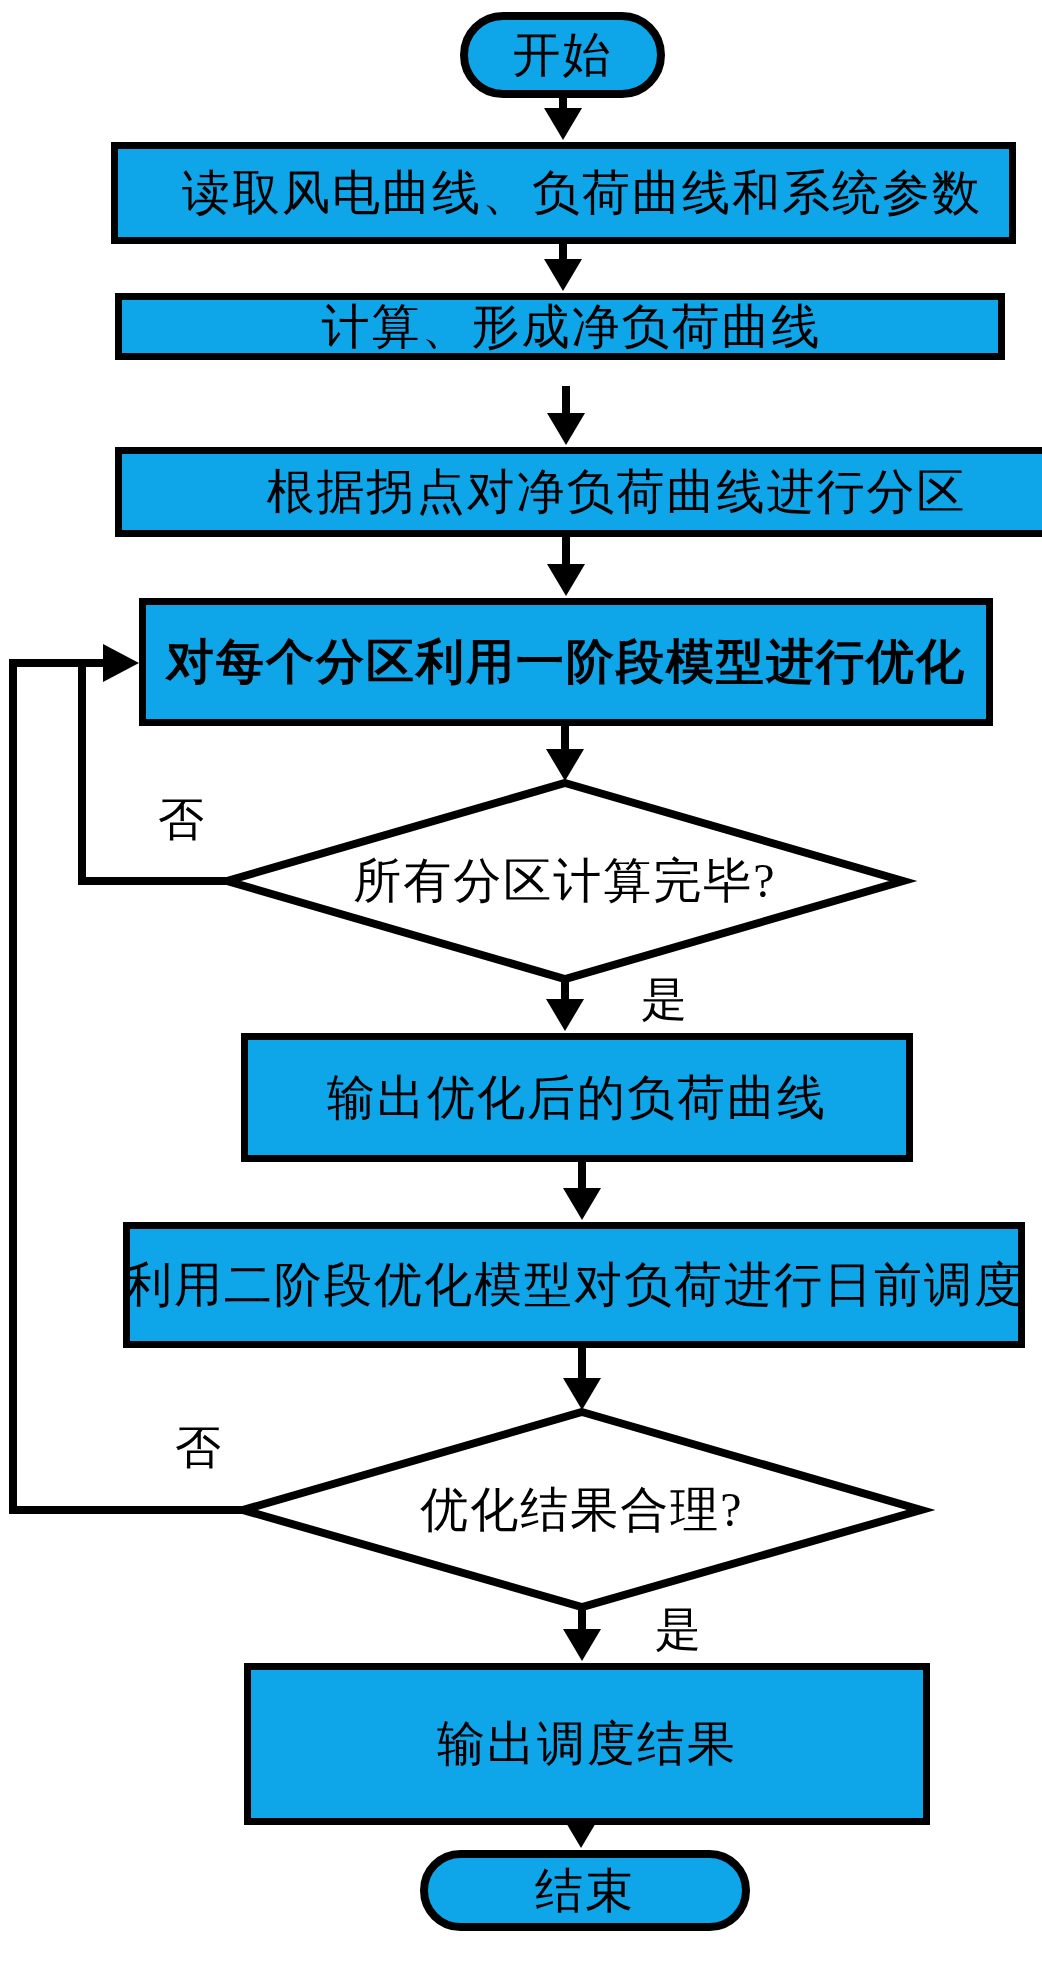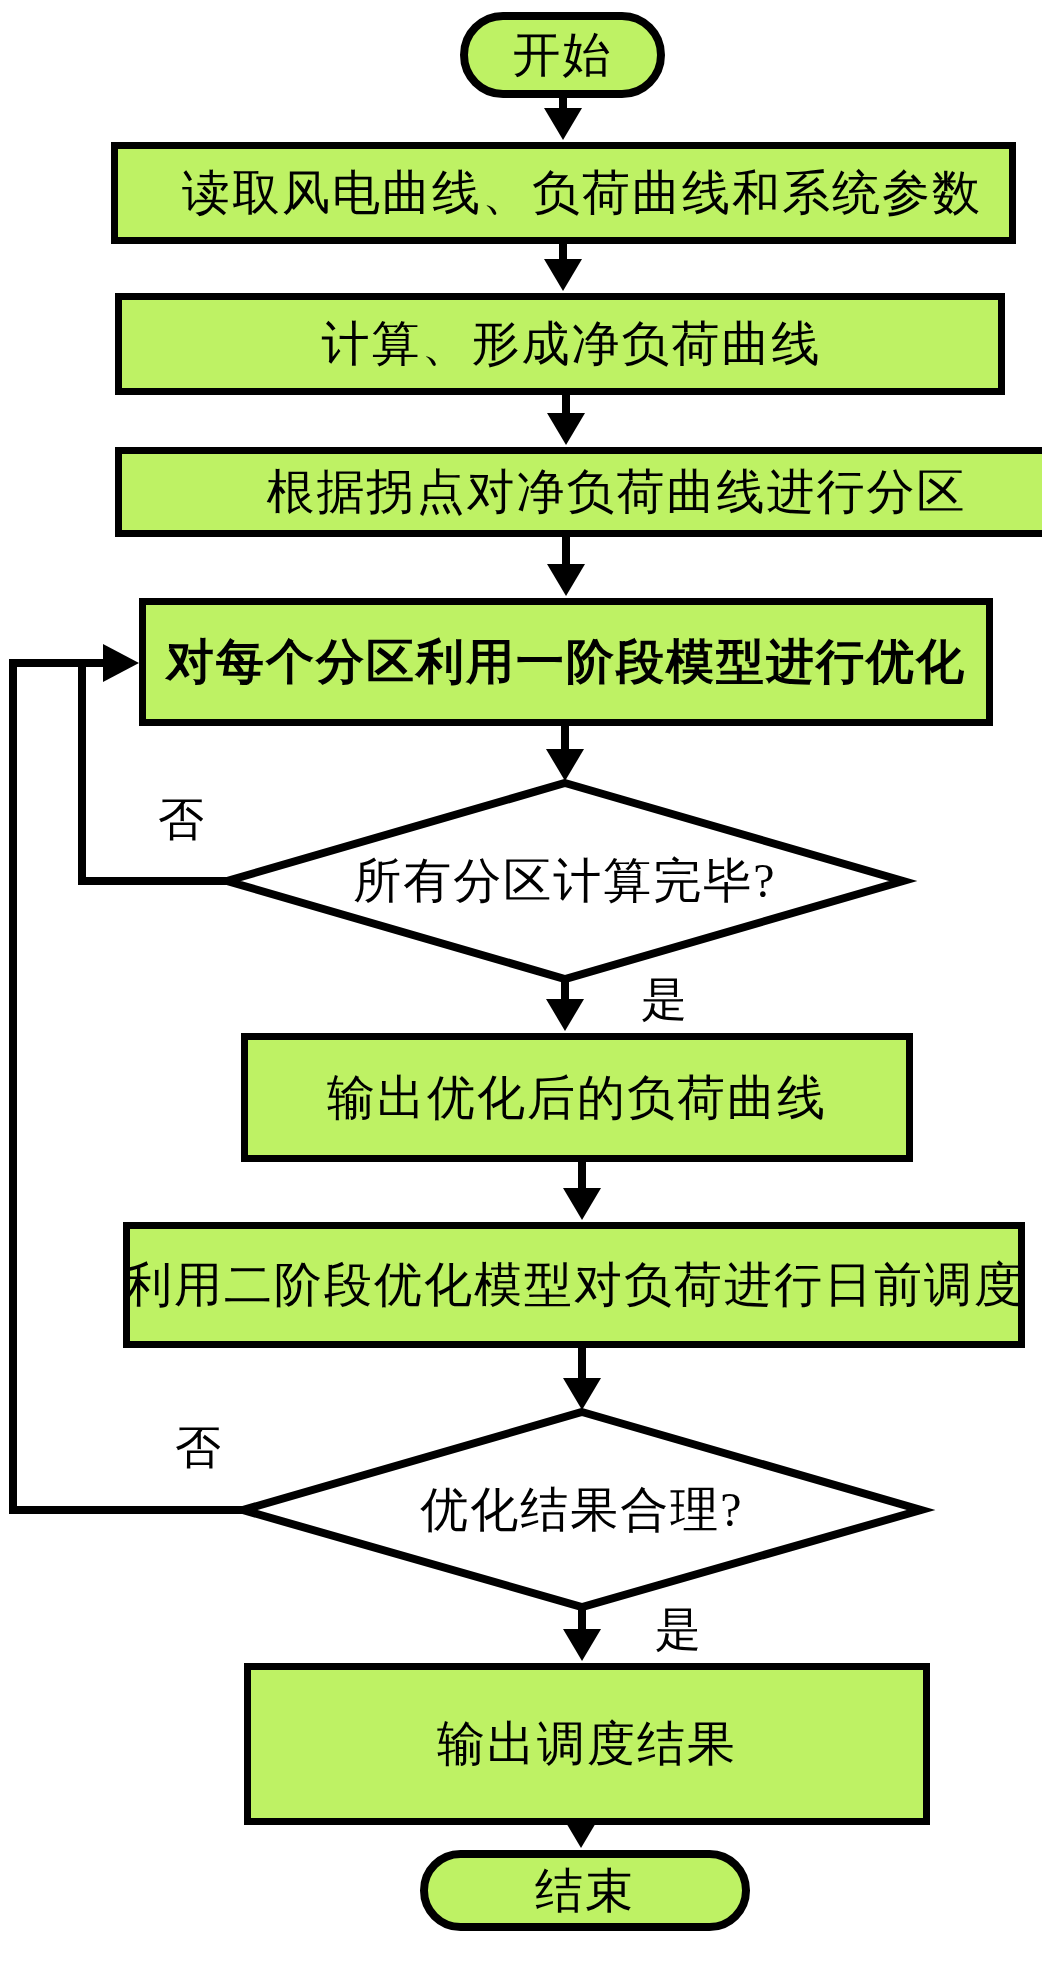--- a/index.html
+++ b/index.html
@@ -17,21 +17,21 @@
     overflow: hidden;
   }
   .wires {
     position: absolute;
     left: 0;
     top: 0;
   }
   .node {
     position: absolute;
     box-sizing: border-box;
-    background: #bef264;
+    background: #0ea5e9;
     border: 7px solid #000000;
     display: flex;
     align-items: center;
     justify-content: center;
     font-size: 48px;
     line-height: 1.15;
     text-align: center;
     white-space: nowrap;
     letter-spacing: 2px;
   }
@@ -99,21 +99,21 @@
   </svg>
 
   <div class="node terminator" style="left:460px; top:12px; width:205px; height:86px; border-radius:43px;">
     <span>开始</span>
   </div>
 
   <div class="node" style="left:111px; top:142px; width:905px; height:102px;padding-left:37px;">
     <span>读取风电曲线、负荷曲线和系统参数</span>
   </div>
 
-  <div class="node" style="left:115px; top:293px; width:890px; height:102px;padding-left:23px;">
+  <div class="node" style="left:115px; top:293px; width:890px; height:67px;padding-left:23px;">
     <span>计算、形成净负荷曲线</span>
   </div>
 
   <div class="node" style="left:115px; top:447px; width:1003px; height:90px;">
     <span>根据拐点对净负荷曲线进行分区</span>
   </div>
 
   <div class="node" style="left:139px; top:598px; width:854px; height:128px;font-weight:bold;">
     <span>对每个分区利用一阶段模型进行优化</span>
   </div>

